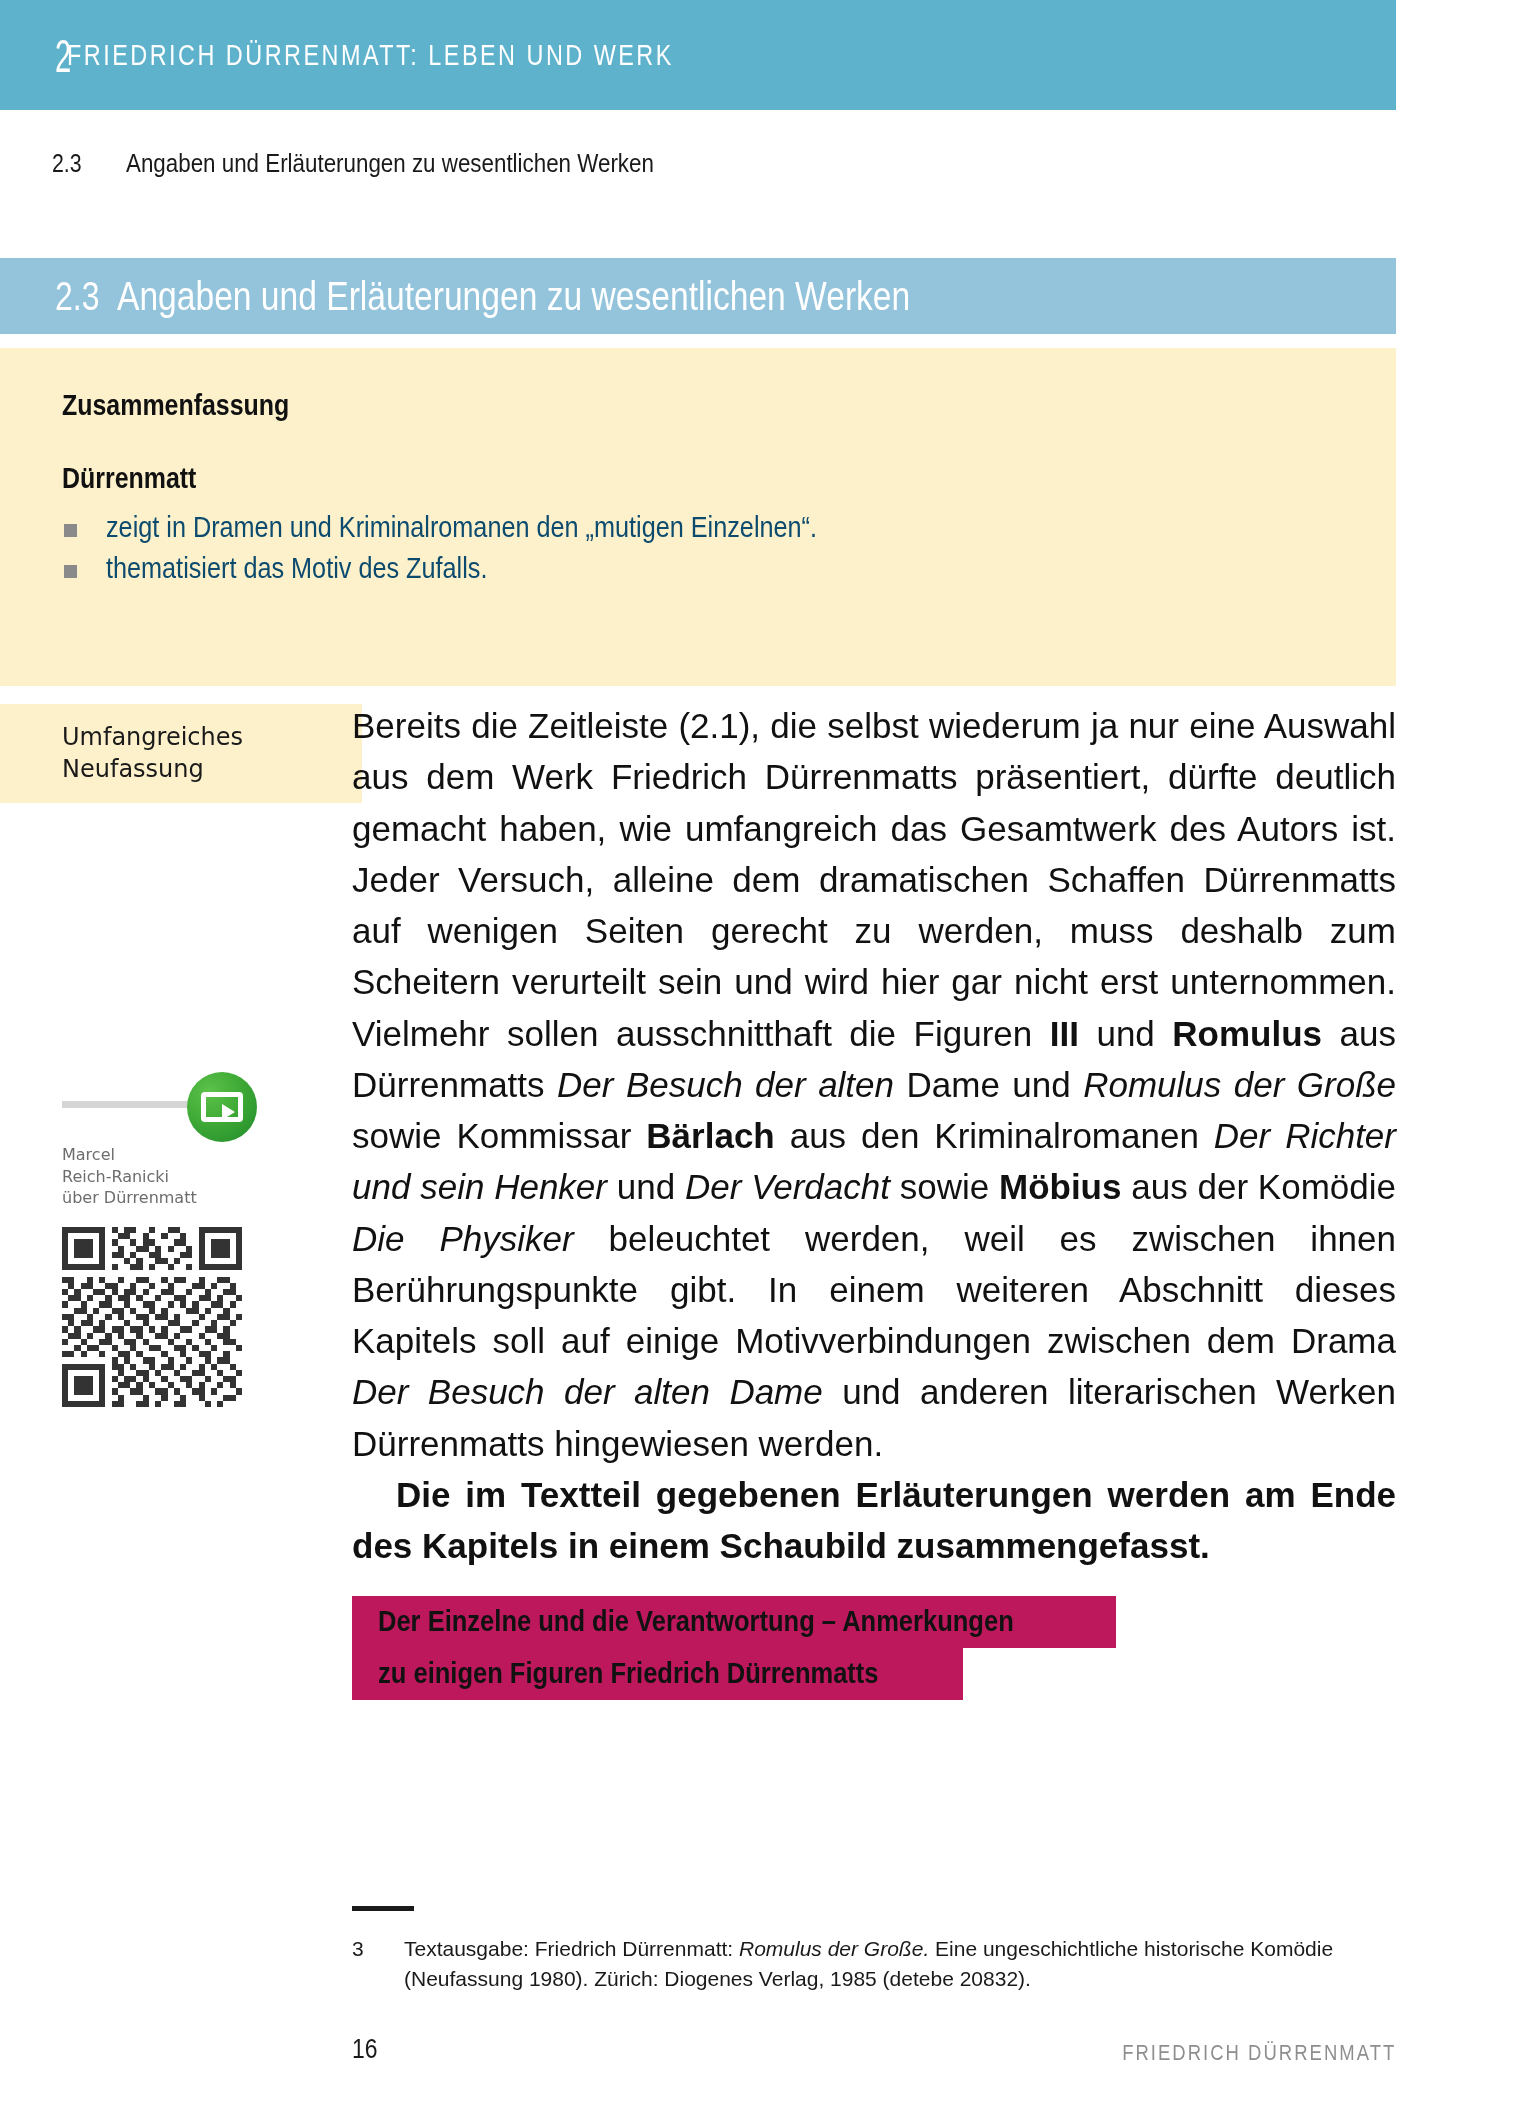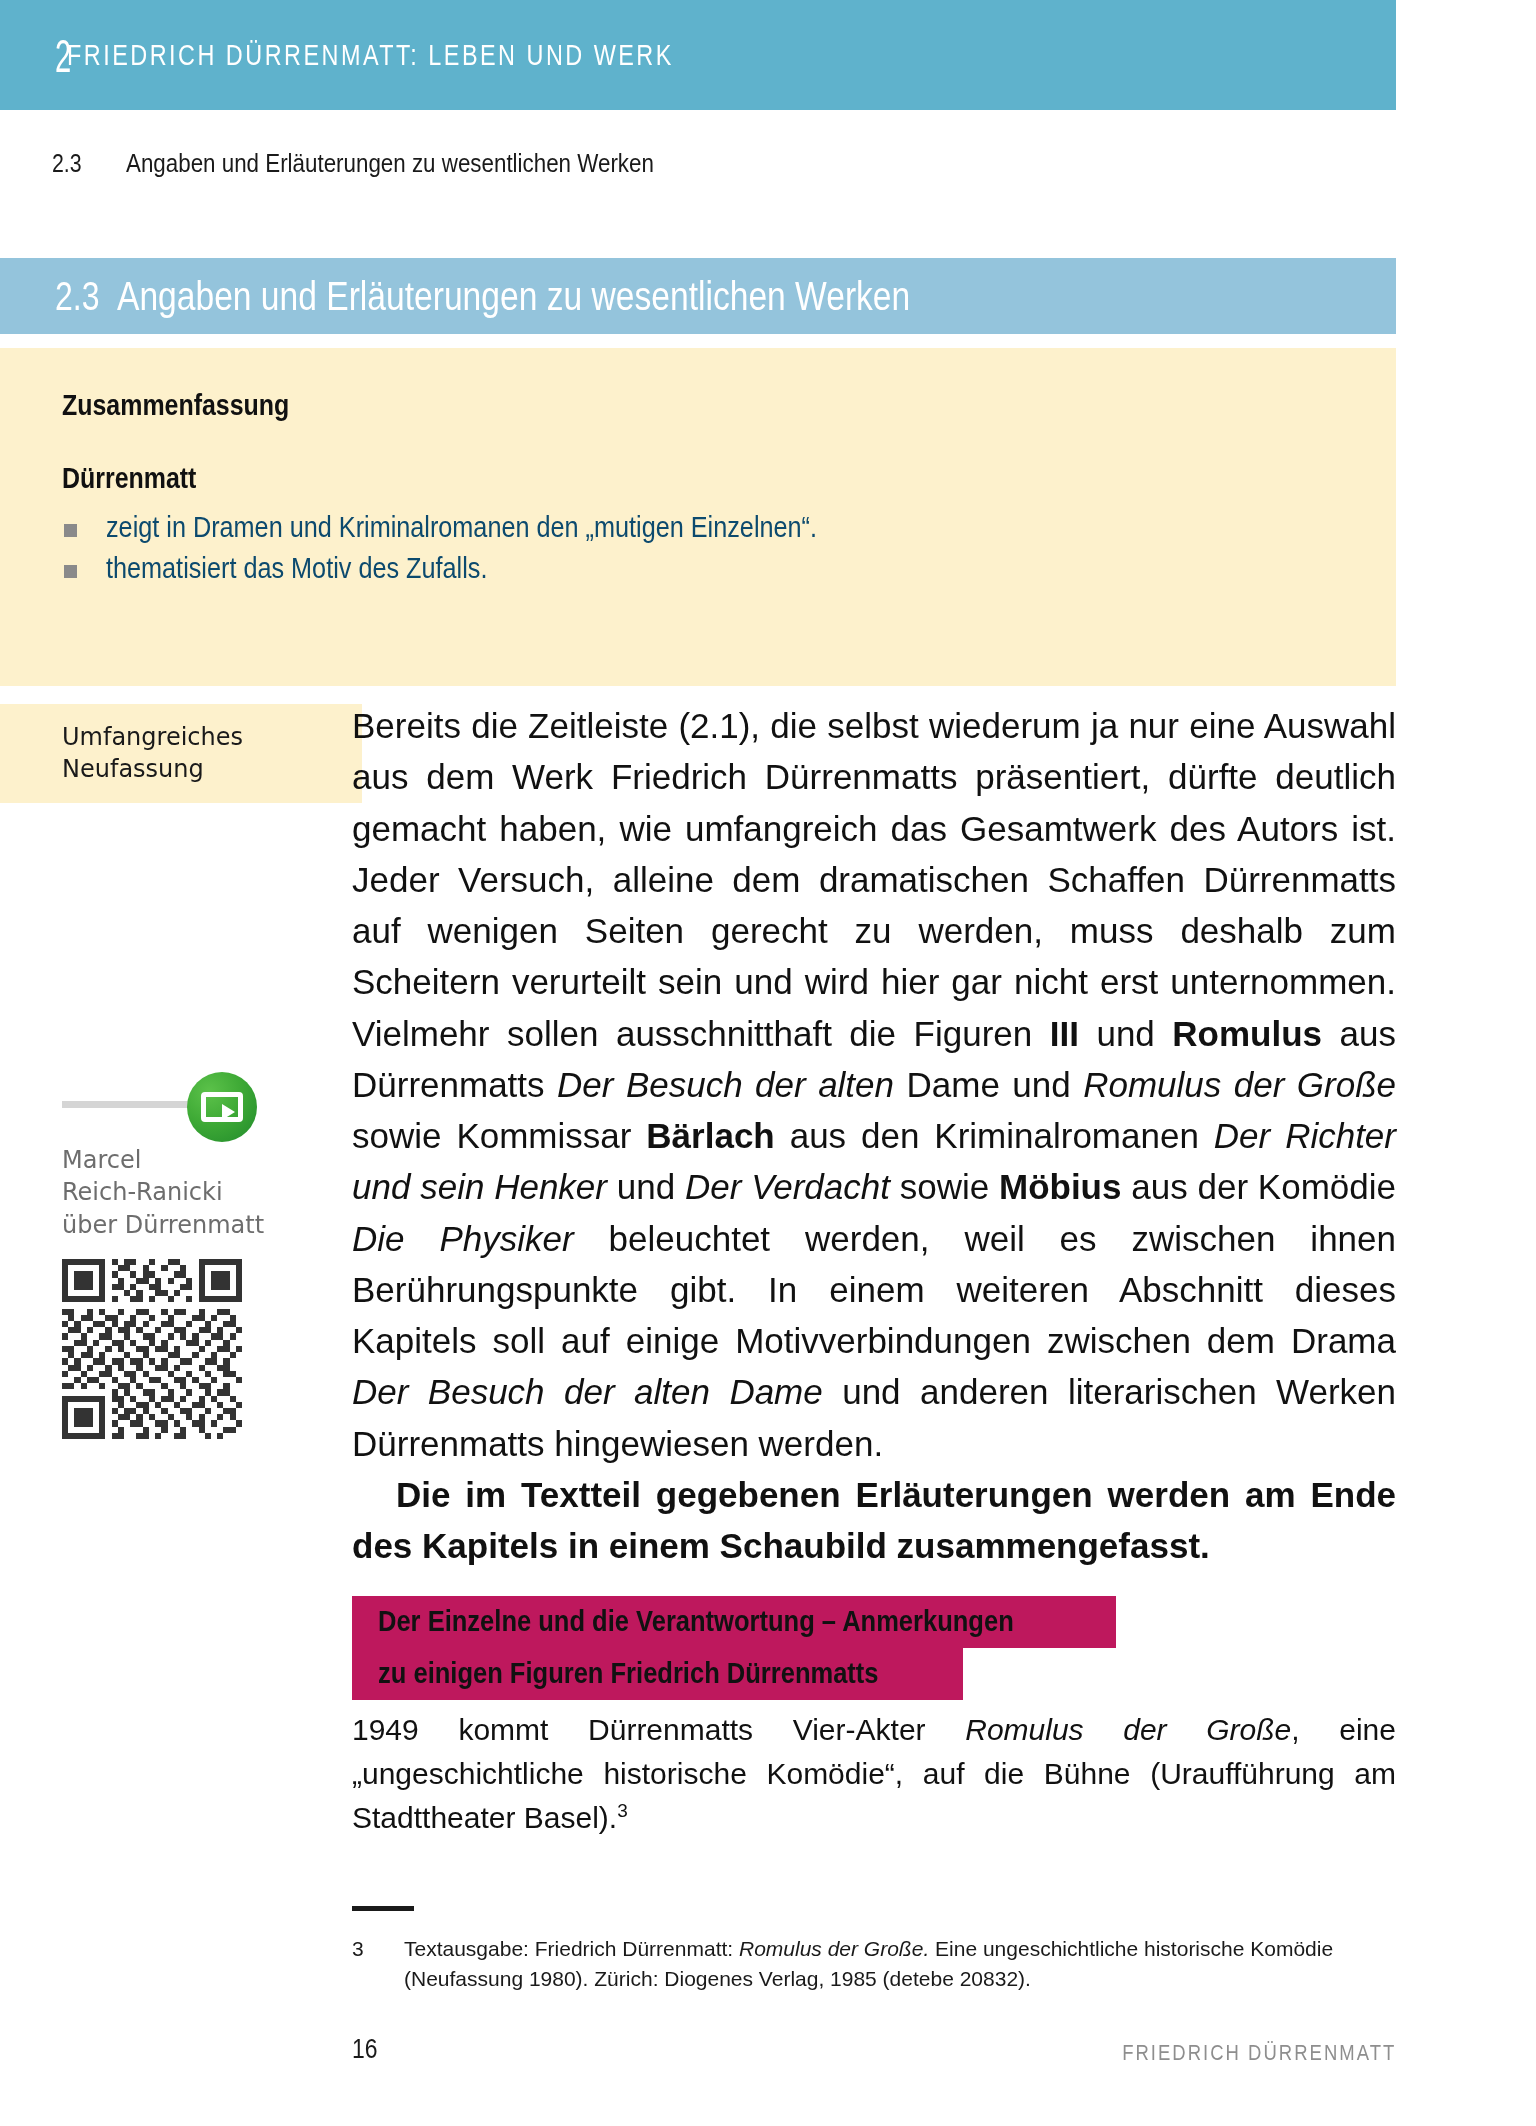--- a/index.html
+++ b/index.html
@@ -112,21 +112,21 @@
   }
   .play-badge .tri {
     position:absolute; left: 16px; top: 7px;
     width: 0; height: 0;
     border-left: 13px solid #fff;
     border-top: 8px solid transparent;
     border-bottom: 8px solid transparent;
   }
   .media-caption {
     font-family: "DejaVu Sans", sans-serif;
-    font-size: 24px; line-height: 1.35; color: #6d6d6d;
+    font-size: 16px; line-height: 1.35; color: #6d6d6d;
     margin-top: 2px;
   }
   .qr { margin-top: 18px; width: 180px; height: 180px; }
 
   
   .body-col {
     position: absolute; left: 352px; top: 700px; width: 1044px;
   }
   .body-col p {
     font-size: 35px; line-height: 1.465; color: #111;
@@ -458,23 +458,20 @@
   <div class="body-col">
     <p><span>Bereits die Zeitleiste (2.1), die selbst wiederum ja nur eine Auswahl aus dem Werk Friedrich Dürrenmatts präsentiert, dürfte deutlich gemacht haben, wie umfangreich das Gesamtwerk des Autors ist. Jeder Versuch, alleine dem dramatischen Schaffen Dürrenmatts auf wenigen Seiten gerecht zu werden, muss deshalb zum Scheitern verurteilt sein und wird hier gar nicht erst unternommen. Vielmehr sollen ausschnitthaft die Figuren </span><b class="bd">III</b><span> und </span><b class="bd">Romulus</b><span> aus Dürrenmatts </span><i class="it">Der Besuch der alten</i><span> Dame und </span><i class="it">Romulus der Große</i><span> sowie Kommissar </span><b class="bd">Bärlach</b><span> aus den Kriminalromanen </span><i class="it">Der Richter und sein Henker</i><span> und </span><i class="it">Der Verdacht</i><span> sowie </span><b class="bd">Möbius</b><span> aus der Komödie </span><i class="it">Die Physiker</i><span> beleuchtet werden, weil es zwischen ihnen Berührungspunkte gibt. In einem weiteren Abschnitt dieses Kapitels soll auf einige Motivverbindungen zwischen dem Drama </span><i class="it">Der Besuch der alten Dame</i><span> und anderen literarischen Werken Dürrenmatts hingewiesen werden.</span></p>
     <p class="para-indent"><b class="bd">Die im Textteil gegebenen Erläuterungen werden am Ende des Kapitels in einem Schaubild zusammengefasst.</b></p>
   </div>
 
   <div class="sub-head">
     <div><span class="line"><span>Der Einzelne und die Verantwortung – Anmerkungen</span></span></div>
     <div><span class="line l2"><span>zu einigen Figuren Friedrich Dürrenmatts</span></span></div>
   </div>
 
-  <div class="after-head">
-    <p><span>1949 kommt Dürrenmatts Vier-Akter </span><i class="it">Romulus der Große</i><span>, eine „ungeschichtliche historische Komödie“, auf die Bühne (Uraufführung am Stadttheater Basel).</span><sup class="fn">3</sup></p>
-  </div>
 
   <div class="fn-rule"></div>
   <div class="footnote">
     <div class="fn-num">3</div>
     <div class="fn-body"><span>Textausgabe: Friedrich Dürrenmatt: </span><i class="it">Romulus der Große.</i><span> Eine ungeschichtliche historische Komödie (Neufassung 1980). Zürich: Diogenes Verlag, 1985 (detebe 20832).</span></div>
   </div>
 
   <div class="pg-num">16</div>
   <div class="pg-book">FRIEDRICH DÜRRENMATT</div>
 

